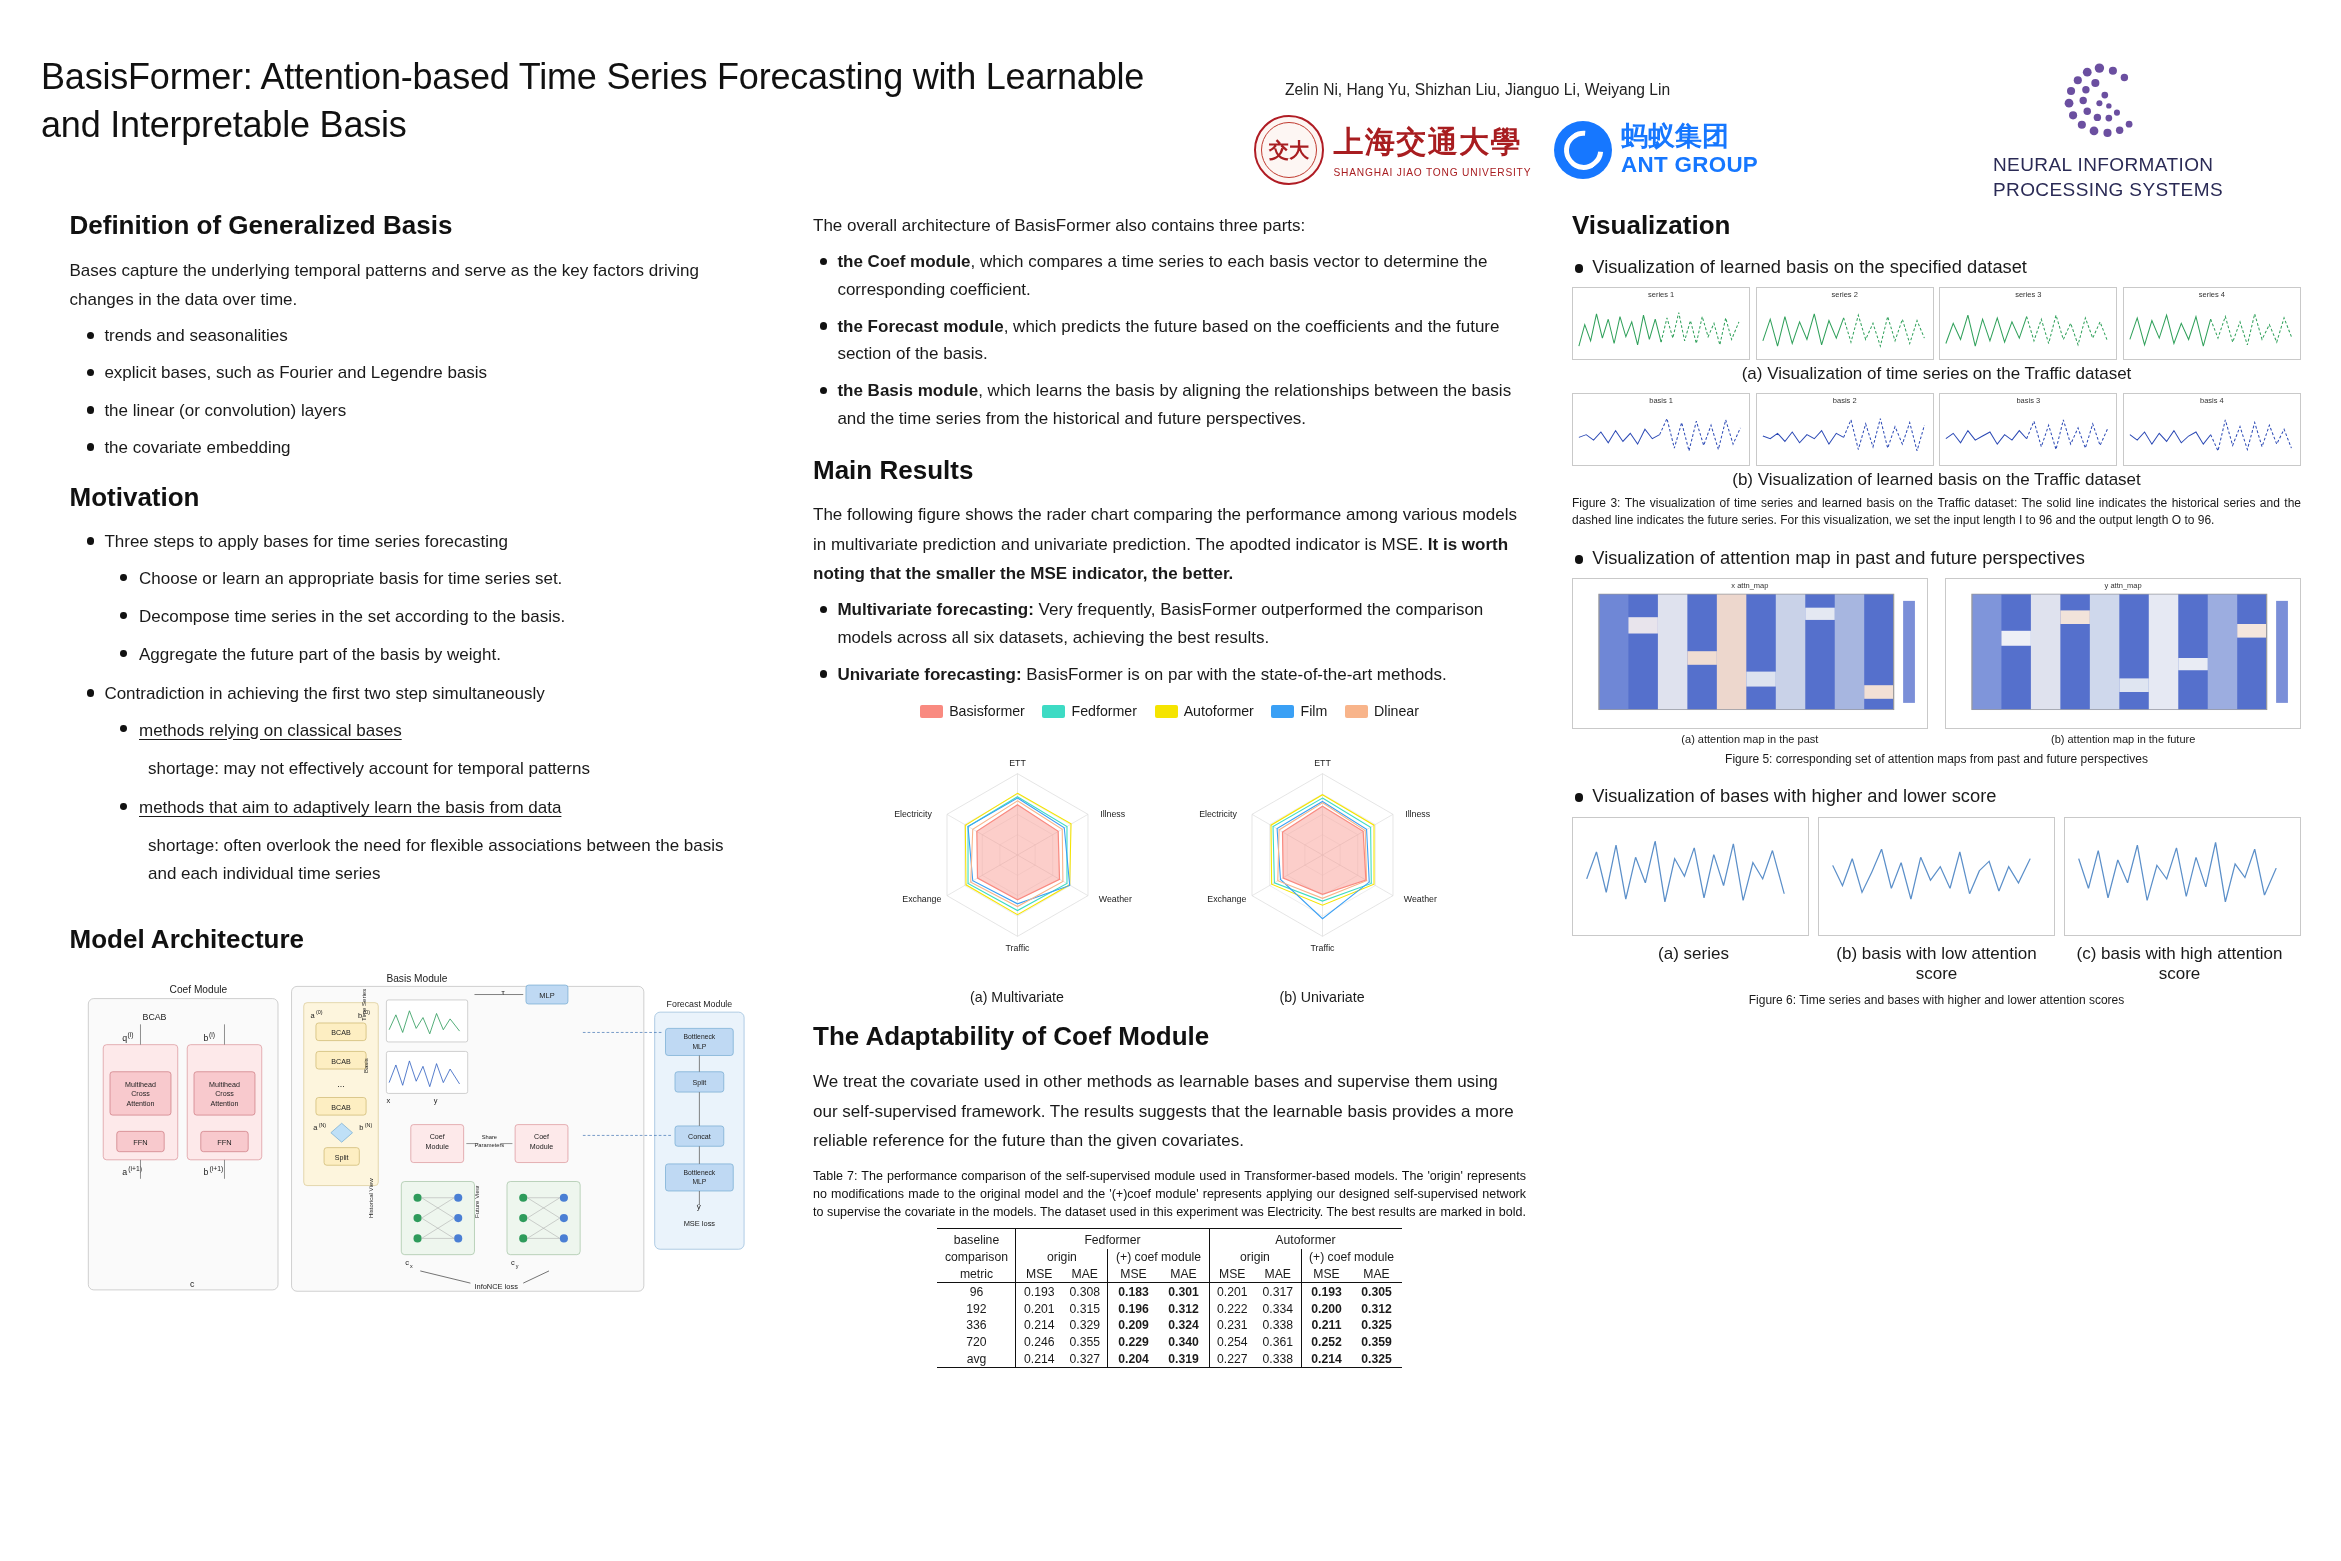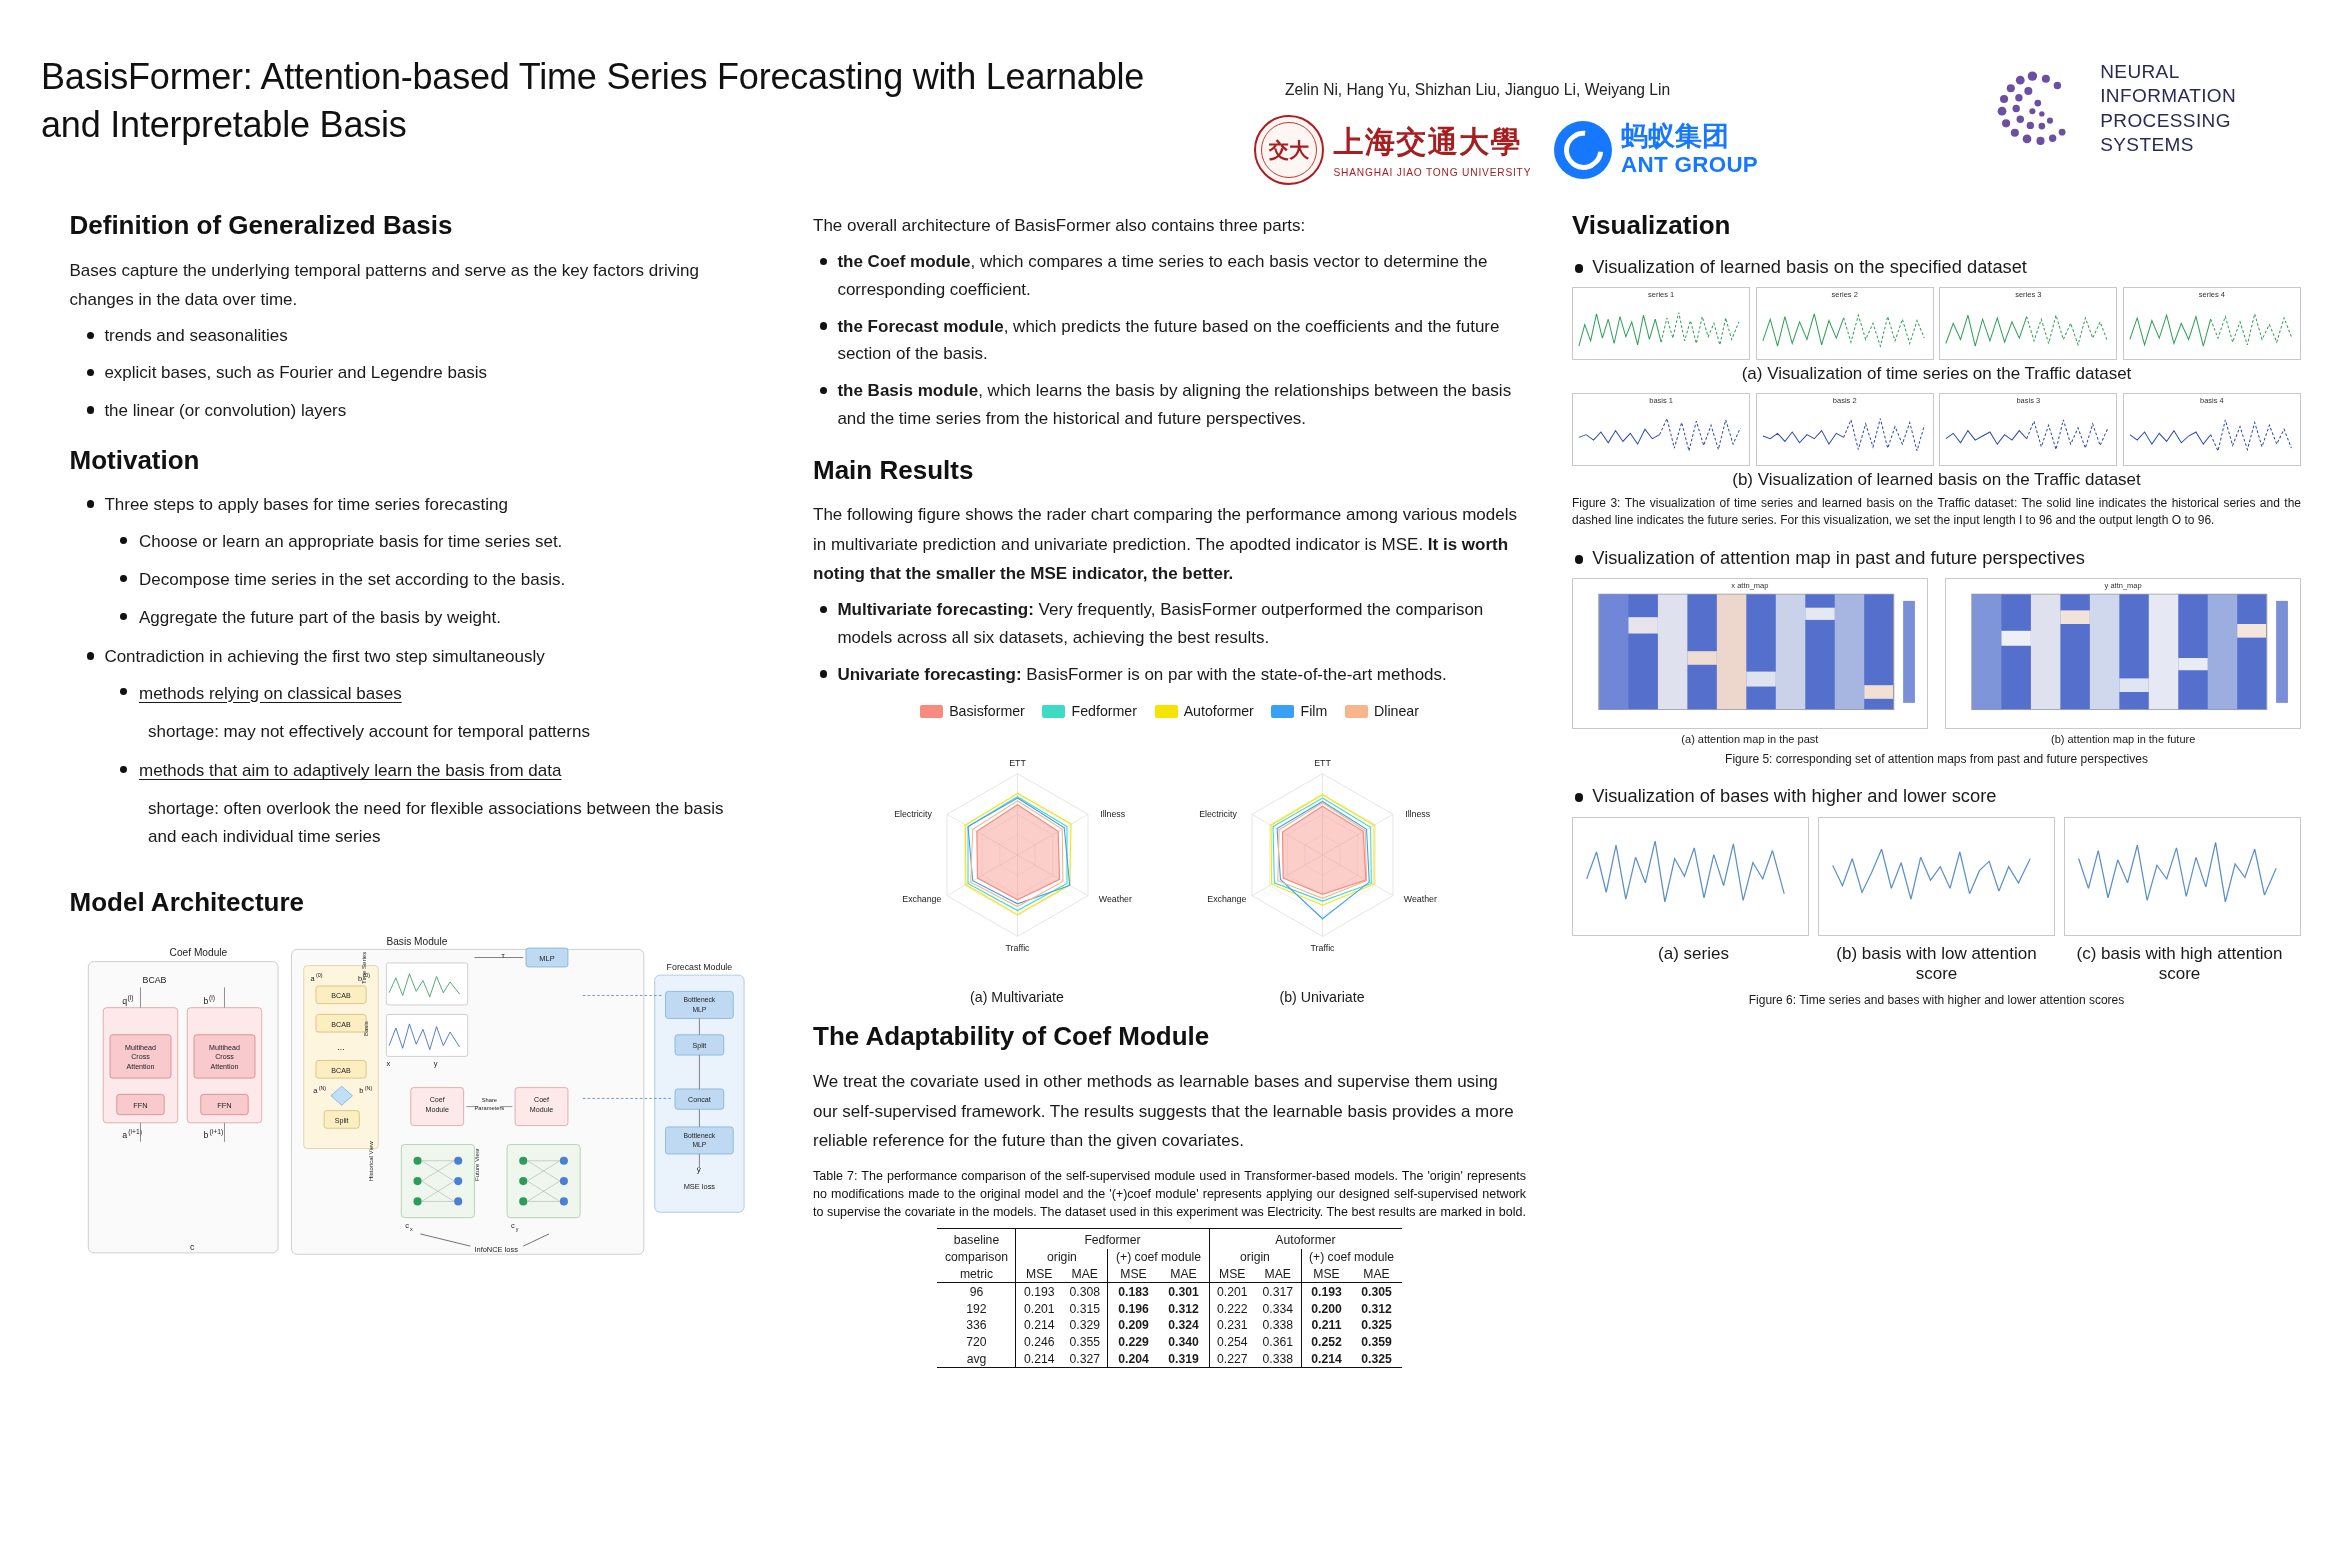--- a/index.html
+++ b/index.html
@@ -43,21 +43,21 @@
   .ant-circle {
     width: 58px; height: 58px; border-radius: 50%;
     background: #1677ff; display:flex; align-items:center; justify-content:center;
   }
   .ant-circle::after {
     content:""; width: 28.5px; height: 28.5px; border-radius: 50%;
     border: 5.4px solid #fff; border-right-color: transparent; transform: rotate(-40deg);
   }
   .ant-text-cn { font-size: 27px; color: #1677ff; font-weight: bold; font-family: "DejaVu Sans", sans-serif; line-height:1; }
   .ant-text-en { font-size: 22.4px; color: #1677ff; font-weight: bold; letter-spacing: 0.3px; margin-top: 2.7px; }
-  .neurips { position: absolute; left: 1952px; top: 33px; display: flex; align-items: center; gap: 12.2px; }
+  .neurips { position: absolute; left: 1952px; top: 33px; display: flex; align-items: center; gap: 12.2px; flex-direction: column; }
   .neurips-mark { width: 95px; height: 81px; position: relative; }
   .neurips-text { font-size: 19px; color: #2a2a55; line-height: 1.28; letter-spacing: 0.4px; }
 
   
   .columns { display: flex; gap: 0; margin-top: 15px; }
   .col { position: relative; }
   .col1 { width: 749px; padding-right: 27px; }
   .col2 { width: 759px; padding: 0 23px; }
   .col3 { width: 752px; padding-left: 23px; }
 
@@ -192,20 +192,21 @@
   <div class="columns">
 
     <div class="col col1">
 
       <h2 class="section">Definition of Generalized Basis</h2>
       <p class="body">Bases capture the underlying temporal patterns and serve as the key factors driving changes in the data over time.</p>
       <ul class="bullets">
         <li>trends and seasonalities</li>
         <li>explicit bases, such as Fourier and Legendre basis</li>
         <li>the linear (or convolution) layers</li>
+        <li>the covariate embedding</li>
       </ul>
 
       <h2 class="section" style="margin-top:22px">Motivation</h2>
       <ul class="bullets">
         <li>Three steps to apply bases for time series forecasting</li>
       </ul>
       <ul class="sub" style="margin-left:72px">
         <li>Choose or learn an appropriate basis for time series set.</li>
         <li>Decompose time series in the set according to the basis.</li>
         <li>Aggregate the future part of the basis by weight.</li>

